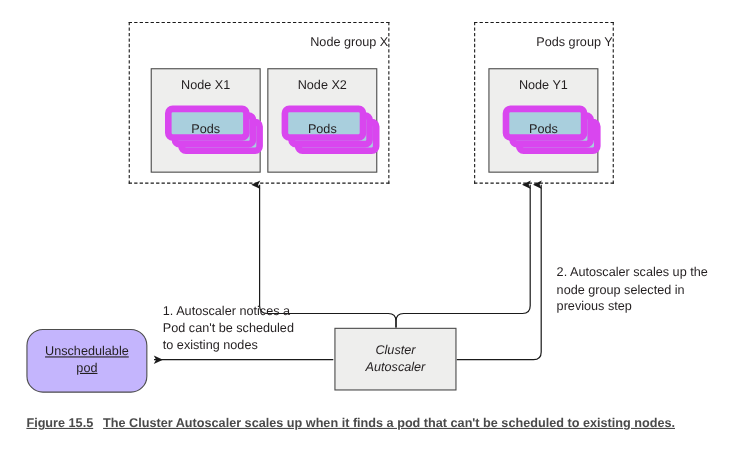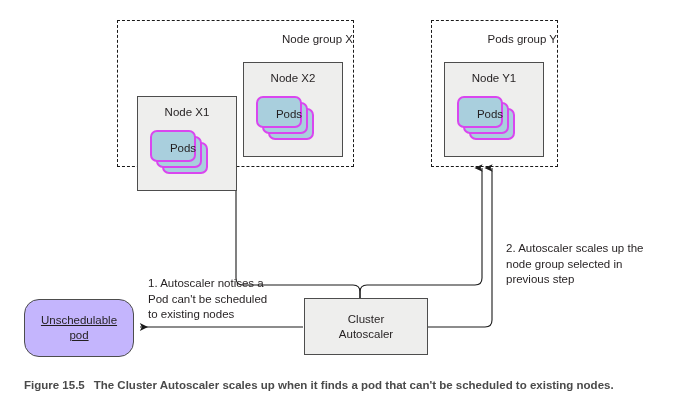--- a/index.html
+++ b/index.html
@@ -63,25 +63,25 @@
   }
 
   
   .pods-stack {
     position: absolute;
     width: 76px;
     height: 46px;
   }
   .pods-layer {
     position: absolute;
-    width: 46px;
+    width: 77px;
     height: 32px;
     border-radius: 7px;
     background: #a9cfdd;
-    border: 2px solid #d946ef;
+    border: 6px solid #d946ef;
     box-sizing: border-box;
   }
   .pods-layer.l3 { left: 12px; top: 12px; }
   .pods-layer.l2 { left: 6px;  top: 6px;  }
   .pods-layer.l1 { left: 0px;  top: 0px;  }
   .pods-label {
     position: absolute;
     left: 0; top: 0;
     width: 62px; height: 32px;
     display: flex;
@@ -171,21 +171,21 @@
 
     <g>
       <path d="M 303 327 L 140 327" fill="none" stroke="#1a1a1a" stroke-width="1.1" marker-end="url(#arrowLeft)"></path>
     </g>
   </svg>
 
   <div class="group-frame" style="left:117px; top:20px; width:237px; height:147px;">
     <div class="group-title" style="top:12px;">Node group X</div>
   </div>
 
-  <div class="node-box" style="left:137px; top:62px; width:100px; height:95px;margin-top:34px;">
+  <div class="node-box" style="left:137px; top:62px; width:100px; height:95px;">
     <div class="node-title">Node X1</div>
     <div class="pods-stack" style="left:12px; top:33px;">
       <div class="pods-layer l3"></div>
       <div class="pods-layer l2"></div>
       <div class="pods-layer l1">
         <div class="pods-label">Pods</div>
       </div>
     </div>
   </div>
 
@@ -220,18 +220,18 @@
     node group selected in
     previous step</div>
 
   <div class="annot" style="left:148px; top:276px; width:155px;">1. Autoscaler notices a
     Pod can't be scheduled
     to existing nodes</div>
 
   <div class="pod-box" style="left:24px; top:299px; width:110px; height:58px;">Unschedulable
 pod</div>
 
-  <div class="proc-box" style="left:304px; top:298px; width:124px; height:57px;">Cluster
+  <div class="proc-box" style="left:304px; top:298px; width:111px; height:57px;font-style:italic;">Cluster
 Autoscaler</div>
 
-  <div class="caption" style="left:24px; top:377px; width:630px;"><span class="cap-num">Figure 15.5</span><span>The Cluster Autoscaler scales up when it finds a pod that can't be scheduled to existing nodes.</span></div>
+  <div class="caption" style="left:24px; top:377px; width:630px;text-decoration:underline;"><span class="cap-num">Figure 15.5</span><span>The Cluster Autoscaler scales up when it finds a pod that can't be scheduled to existing nodes.</span></div>
 
 </div>
 
 </body></html>

